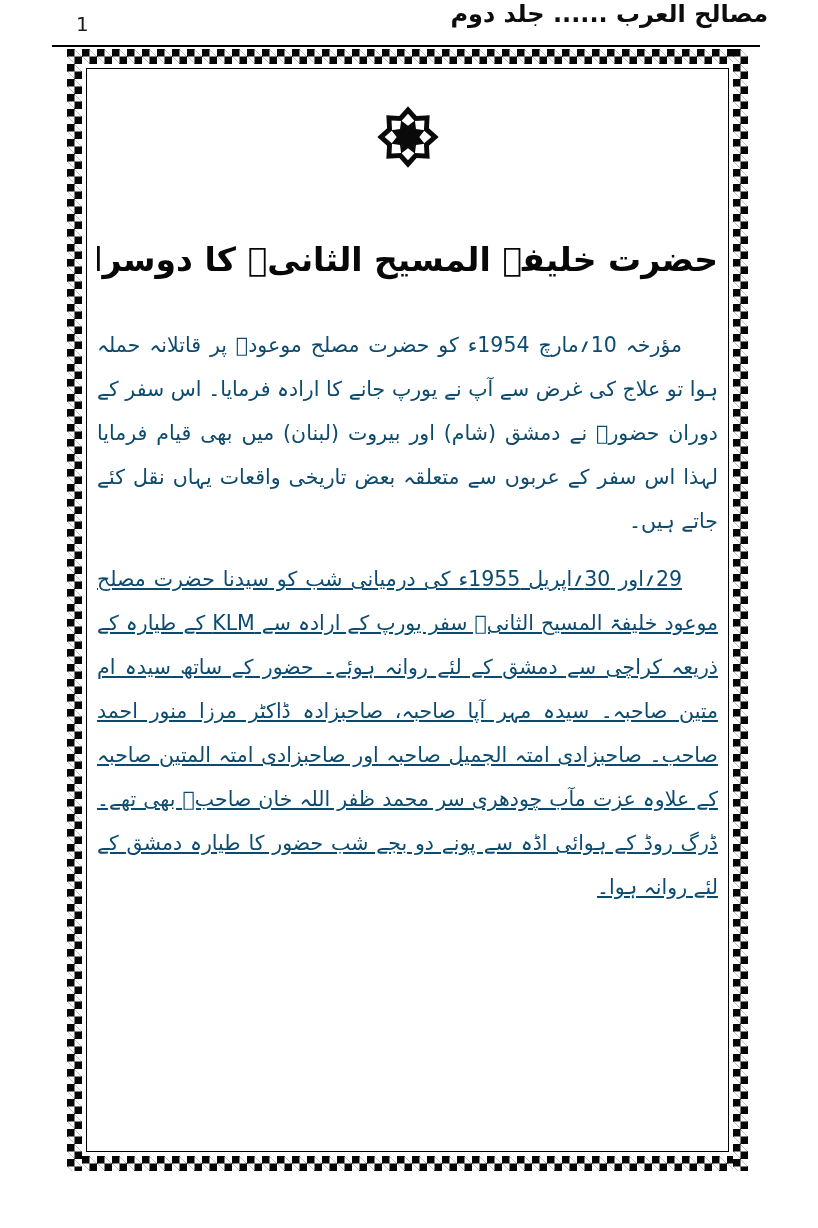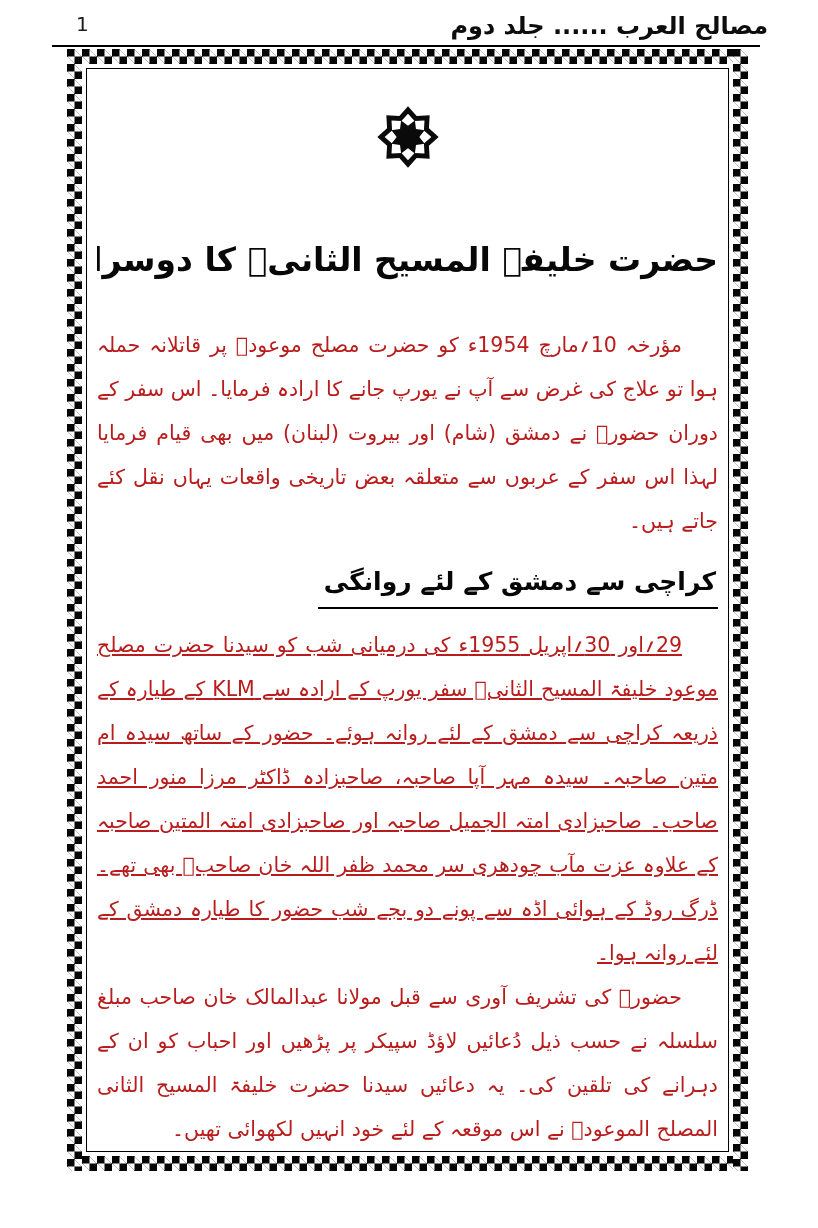--- a/index.html
+++ b/index.html
@@ -5,21 +5,21 @@
   html,body{margin:0;padding:0;}
   body{
     width:818px;height:1228px;position:relative;background:#ffffff;
     font-family:"DejaVu Sans",sans-serif;color:#111;overflow:hidden;
   }
   
   .page-number{
     position:absolute;left:76px;top:12px;font-size:20px;color:#1a1a1a;
   }
   .book-title{
-    position:absolute;right:50px;top:12px;font-size:24px;font-weight:700;
+    position:absolute;right:50px;top:0;font-size:24px;font-weight:700;
     direction:rtl;color:#0d0d0d;
   }
   .header-rule{
     position:absolute;left:52px;top:45px;width:708px;height:2px;background:#000;
   }
   
   .frame{position:absolute;left:67px;top:49px;width:681px;height:1122px;}
   .band{
     position:absolute;background-color:#050505;
     background-image:
@@ -41,21 +41,21 @@
     position:absolute;left:30px;right:30px;top:22px;bottom:22px;
     overflow:hidden;direction:rtl;
   }
   .ornament-wrap{text-align:center;margin-top:26px;}
   .main-title{
     margin-top:50px;text-align:center;font-size:33px;font-weight:700;
     white-space:nowrap;line-height:66px;color:#070707;
   }
   .para{
     margin:0;font-size:20.5px;line-height:44px;text-align:justify;
-    text-align-last:right;color:#b91c1c;
+    text-align-last:right;color:#0c4a6e;
   }
   .para.indent{text-indent:36px;}
   .intro-para{margin-top:30px;}
   .section-heading-row{margin-top:22px;text-align:right;padding-left:4px;}
   .section-heading{
     display:inline-block;font-size:25px;font-weight:700;color:#060606;
     border-bottom:2.5px solid #000;padding:0 2px 8px 6px;line-height:34px;
   }
   .body-para{margin-top:14px;text-decoration:underline;}
   svg{display:inline-block;vertical-align:top;}
@@ -83,22 +83,18 @@
           <polygon fill="#ffffff" points="60,25 69.9,36.1 84.7,35.3 83.9,50.1 95,60 83.9,69.9 84.7,84.7 69.9,83.9 60,95 50.1,83.9 35.3,84.7 36.1,69.9 25,60 36.1,50.1 35.3,35.3 50.1,36.1"></polygon>
           <polygon fill="#0a0a0a" points="70.3,35.1 72,48 84.9,49.7 77,60 84.9,70.3 72,72 70.3,84.9 60,77 49.7,84.9 48,72 35.1,70.3 43,60 35.1,49.7 48,48 49.7,35.1 60,43"></polygon>
         </svg>
       </span>
     </div>
 
     <h1 class="main-title" dir="rtl">حضرت خلیفۃ المسیح الثانیؓ کا دوسرا سفر یورپ</h1>
 
     <p class="para indent intro-para" dir="rtl">مؤرخہ 10؍مارچ 1954ء کو حضرت مصلح موعودؓ پر قاتلانہ حملہ ہوا تو علاج کی غرض سے آپ نے یورپ جانے کا ارادہ فرمایا۔ اس سفر کے دوران حضورؓ نے دمشق (شام) اور بیروت (لبنان) میں بھی قیام فرمایا لہذا اس سفر کے عربوں سے متعلقہ بعض تاریخی واقعات یہاں نقل کئے جاتے ہیں۔</p>
 
-    <div class="section-heading-row">
-      <span class="section-heading" dir="rtl">کراچی سے دمشق کے لئے روانگی</span>
-    </div>
 
     <p class="para indent body-para" dir="rtl">29؍اور 30؍اپریل 1955ء کی درمیانی شب کو سیدنا حضرت مصلح موعود خلیفۃ المسیح الثانیؓ سفر یورپ کے ارادہ سے KLM کے طیارہ کے ذریعہ کراچی سے دمشق کے لئے روانہ ہوئے۔ حضور کے ساتھ سیدہ ام متین صاحبہ۔ سیدہ مہر آپا صاحبہ، صاحبزادہ ڈاکٹر مرزا منور احمد صاحب۔ صاحبزادی امتہ الجمیل صاحبہ اور صاحبزادی امتہ المتین صاحبہ کے علاوہ عزت مآب چودھری سر محمد ظفر اللہ خان صاحبؓ بھی تھے۔ ڈرگ روڈ کے ہوائی اڈہ سے پونے دو بجے شب حضور کا طیارہ دمشق کے لئے روانہ ہوا۔</p>
 
-    <p class="para indent" dir="rtl">حضورؓ کی تشریف آوری سے قبل مولانا عبدالمالک خان صاحب مبلغ سلسلہ نے حسب ذیل دُعائیں لاؤڈ سپیکر پر پڑھیں اور احباب کو ان کے دہرانے کی تلقین کی۔ یہ دعائیں سیدنا حضرت خلیفۃ المسیح الثانی المصلح الموعودؓ نے اس موقعہ کے لئے خود انہیں لکھوائی تھیں۔</p>
 
   </div>
 </div>
 
 </body></html>

